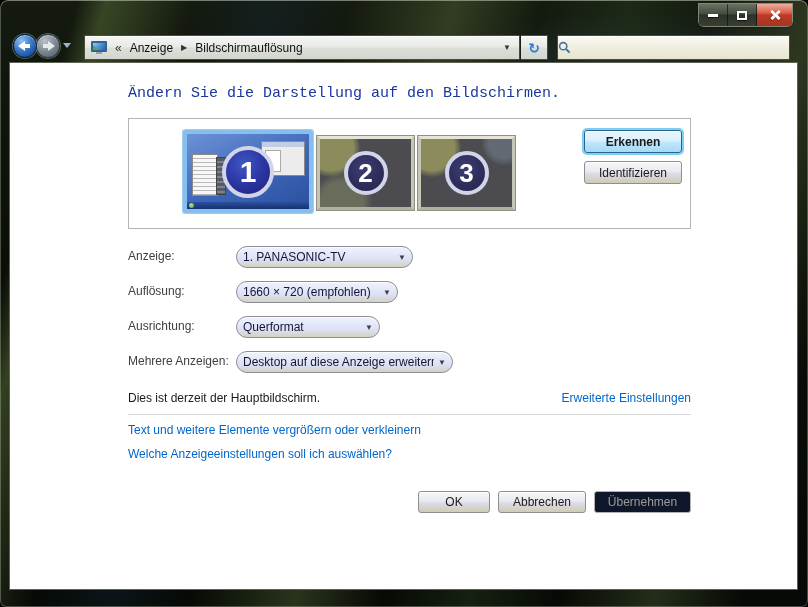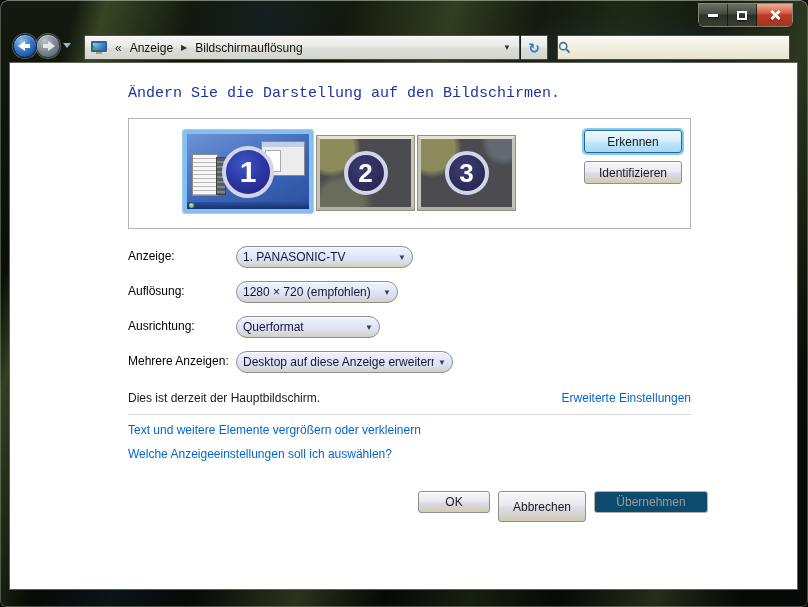--- a/index.html
+++ b/index.html
@@ -133,42 +133,42 @@
 
   
   .btn { display:flex; align-items:center; justify-content:center; border-radius:3px;
     font-size:12px; color:#1a1a1a; cursor:pointer;
     border:1px solid #8e8f8f;
     background:linear-gradient(#f7f7f7 0%, #e9e9f0 45%, #dddbe8 55%, #cfccb2 100%);
     box-shadow:inset 0 1px 0 #fff; }
   .btn-detect { position:absolute; left:455px; top:11px; width:98px; height:23px;
     border:1px solid #2c628b;
     background:linear-gradient(#eaf6fd 0%, #d9f0fc 45%, #bee6fd 55%, #a6d9f4 100%);
-    box-shadow:0 0 0 2px #7cd1f2, inset 0 1px 0 #fff; }
+    box-shadow:0 0 0 2px #7cd1f2, inset 0 1px 0 #fff;font-weight:bold; }
   .btn-identify { position:absolute; left:455px; top:42px; width:98px; height:23px; }
 
   
-  .f-label { position:absolute; left:118px; color:#000000; }
+  .f-label { position:absolute; left:118px; color:#404040; }
   .combo { position:absolute; left:226px; height:22px; border:1px solid #8b8e97; border-radius:11px;
     background:linear-gradient(#f0f2fc 0%, #dde1f5 62%, #d3d2c0 100%);
     display:flex; align-items:center; cursor:pointer; box-shadow:inset 0 1px 0 rgba(255,255,255,.8); }
   .combo .val { flex:1; padding-left:6px; color:#15153a; white-space:nowrap; overflow:hidden; }
   .combo .dd { font-size:8px; color:#39404d; padding:0 6px 0 4px; }
 
   .note { position:absolute; left:118px; top:328px; color:#1a1a1a; }
   a.link { color:#0066cc; text-decoration:none; cursor:pointer; }
   .adv-link { position:absolute; right:106px; top:328px; }
   .divider { position:absolute; left:118px; top:351px; width:563px; height:1px; background:#d9d9d9; }
   .link1 { position:absolute; left:118px; top:360px; }
   .link2 { position:absolute; left:118px; top:384px; }
 
   .btn-ok     { position:absolute; left:408px; top:428px; width:72px; height:22px; }
-  .btn-cancel { position:absolute; left:488px; top:428px; width:88px; height:31px; }
-  .btn-apply  { position:absolute; left:584px; top:428px; width:114px; height:22px;
-    background:#0c4a6e; border:1px solid #b5b2ad; color:#9d9c99; box-shadow:none; cursor:default; }
+  .btn-cancel { position:absolute; left:488px; top:428px; width:88px; height:22px; }
+  .btn-apply  { position:absolute; left:584px; top:428px; width:97px; height:22px;
+    background:#0f172a; border:1px solid #b5b2ad; color:#9d9c99; box-shadow:none; cursor:default; }
 </style>
 </head>
 <body>
 
 <div class="window">
 
   <div class="win-controls">
     <div class="cap-btn">
       <span class="glyph-min"></span>
     </div>
@@ -253,21 +253,21 @@
     </div>
 
     <div class="f-label" style="top:186px">Anzeige:</div>
     <div class="combo" style="top:183px;width:177px">
       <span class="val">1. PANASONIC-TV</span>
       <span class="dd">▼</span>
     </div>
 
     <div class="f-label" style="top:221px">Auflösung:</div>
     <div class="combo" style="top:218px;width:162px">
-      <span class="val">1280 × 720 (empfohlen)</span>
+      <span class="val">1660 × 720 (empfohlen)</span>
       <span class="dd">▼</span>
     </div>
 
     <div class="f-label" style="top:256px">Ausrichtung:</div>
     <div class="combo" style="top:253px;width:144px">
       <span class="val">Querformat</span>
       <span class="dd">▼</span>
     </div>
 
     <div class="f-label" style="top:291px">Mehrere Anzeigen:</div>

